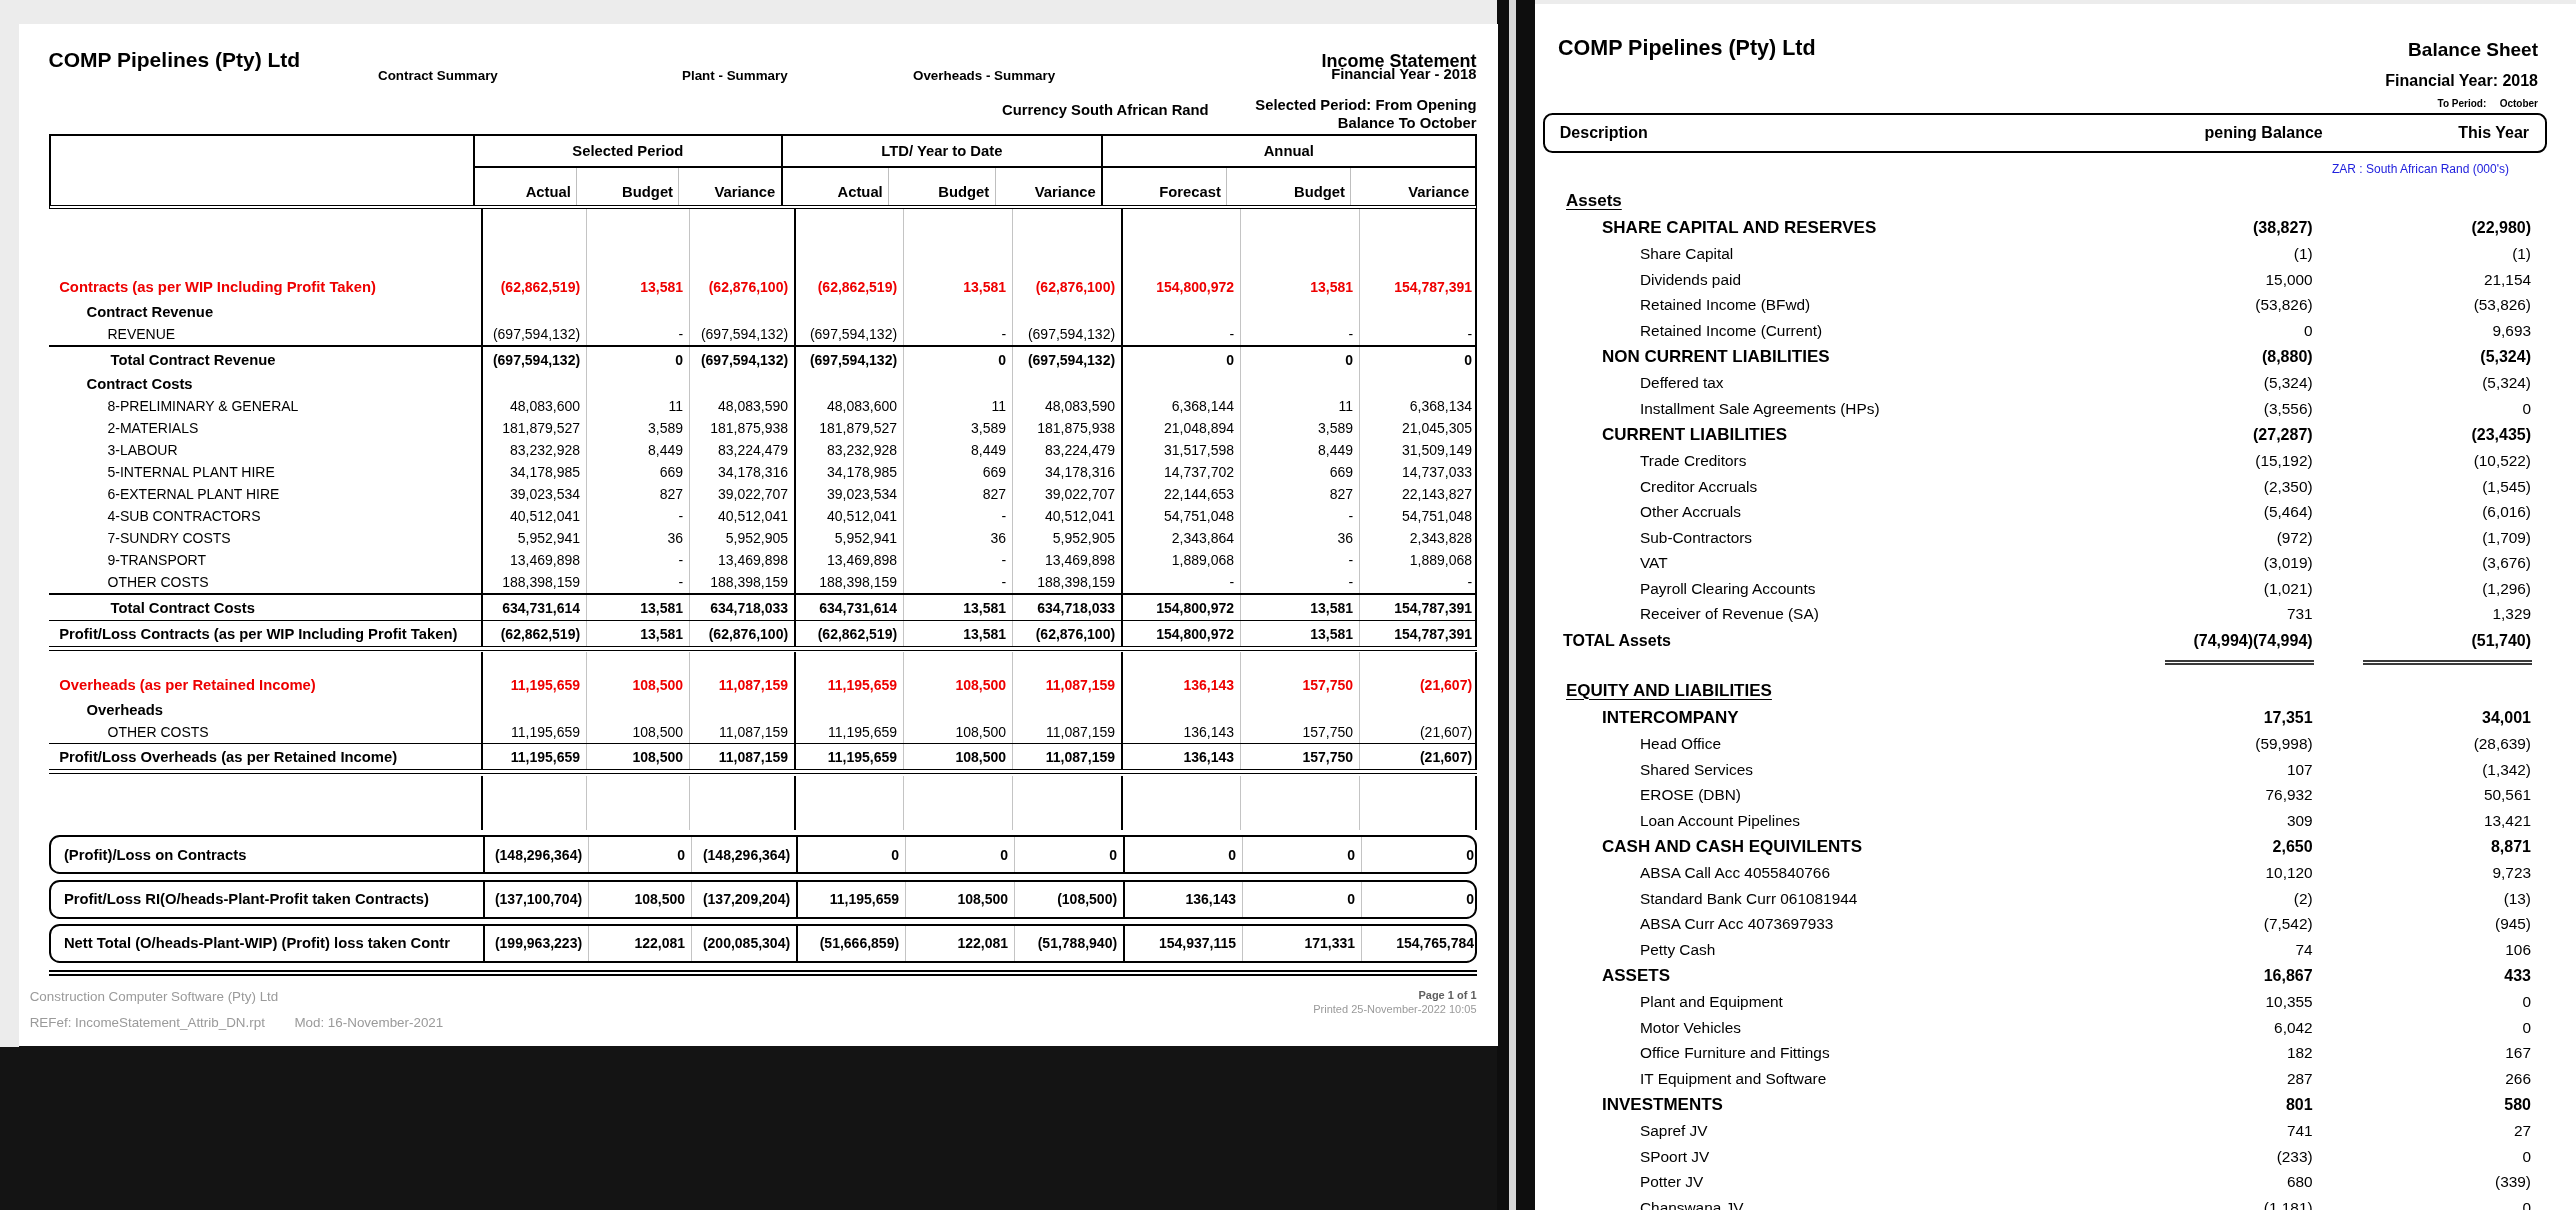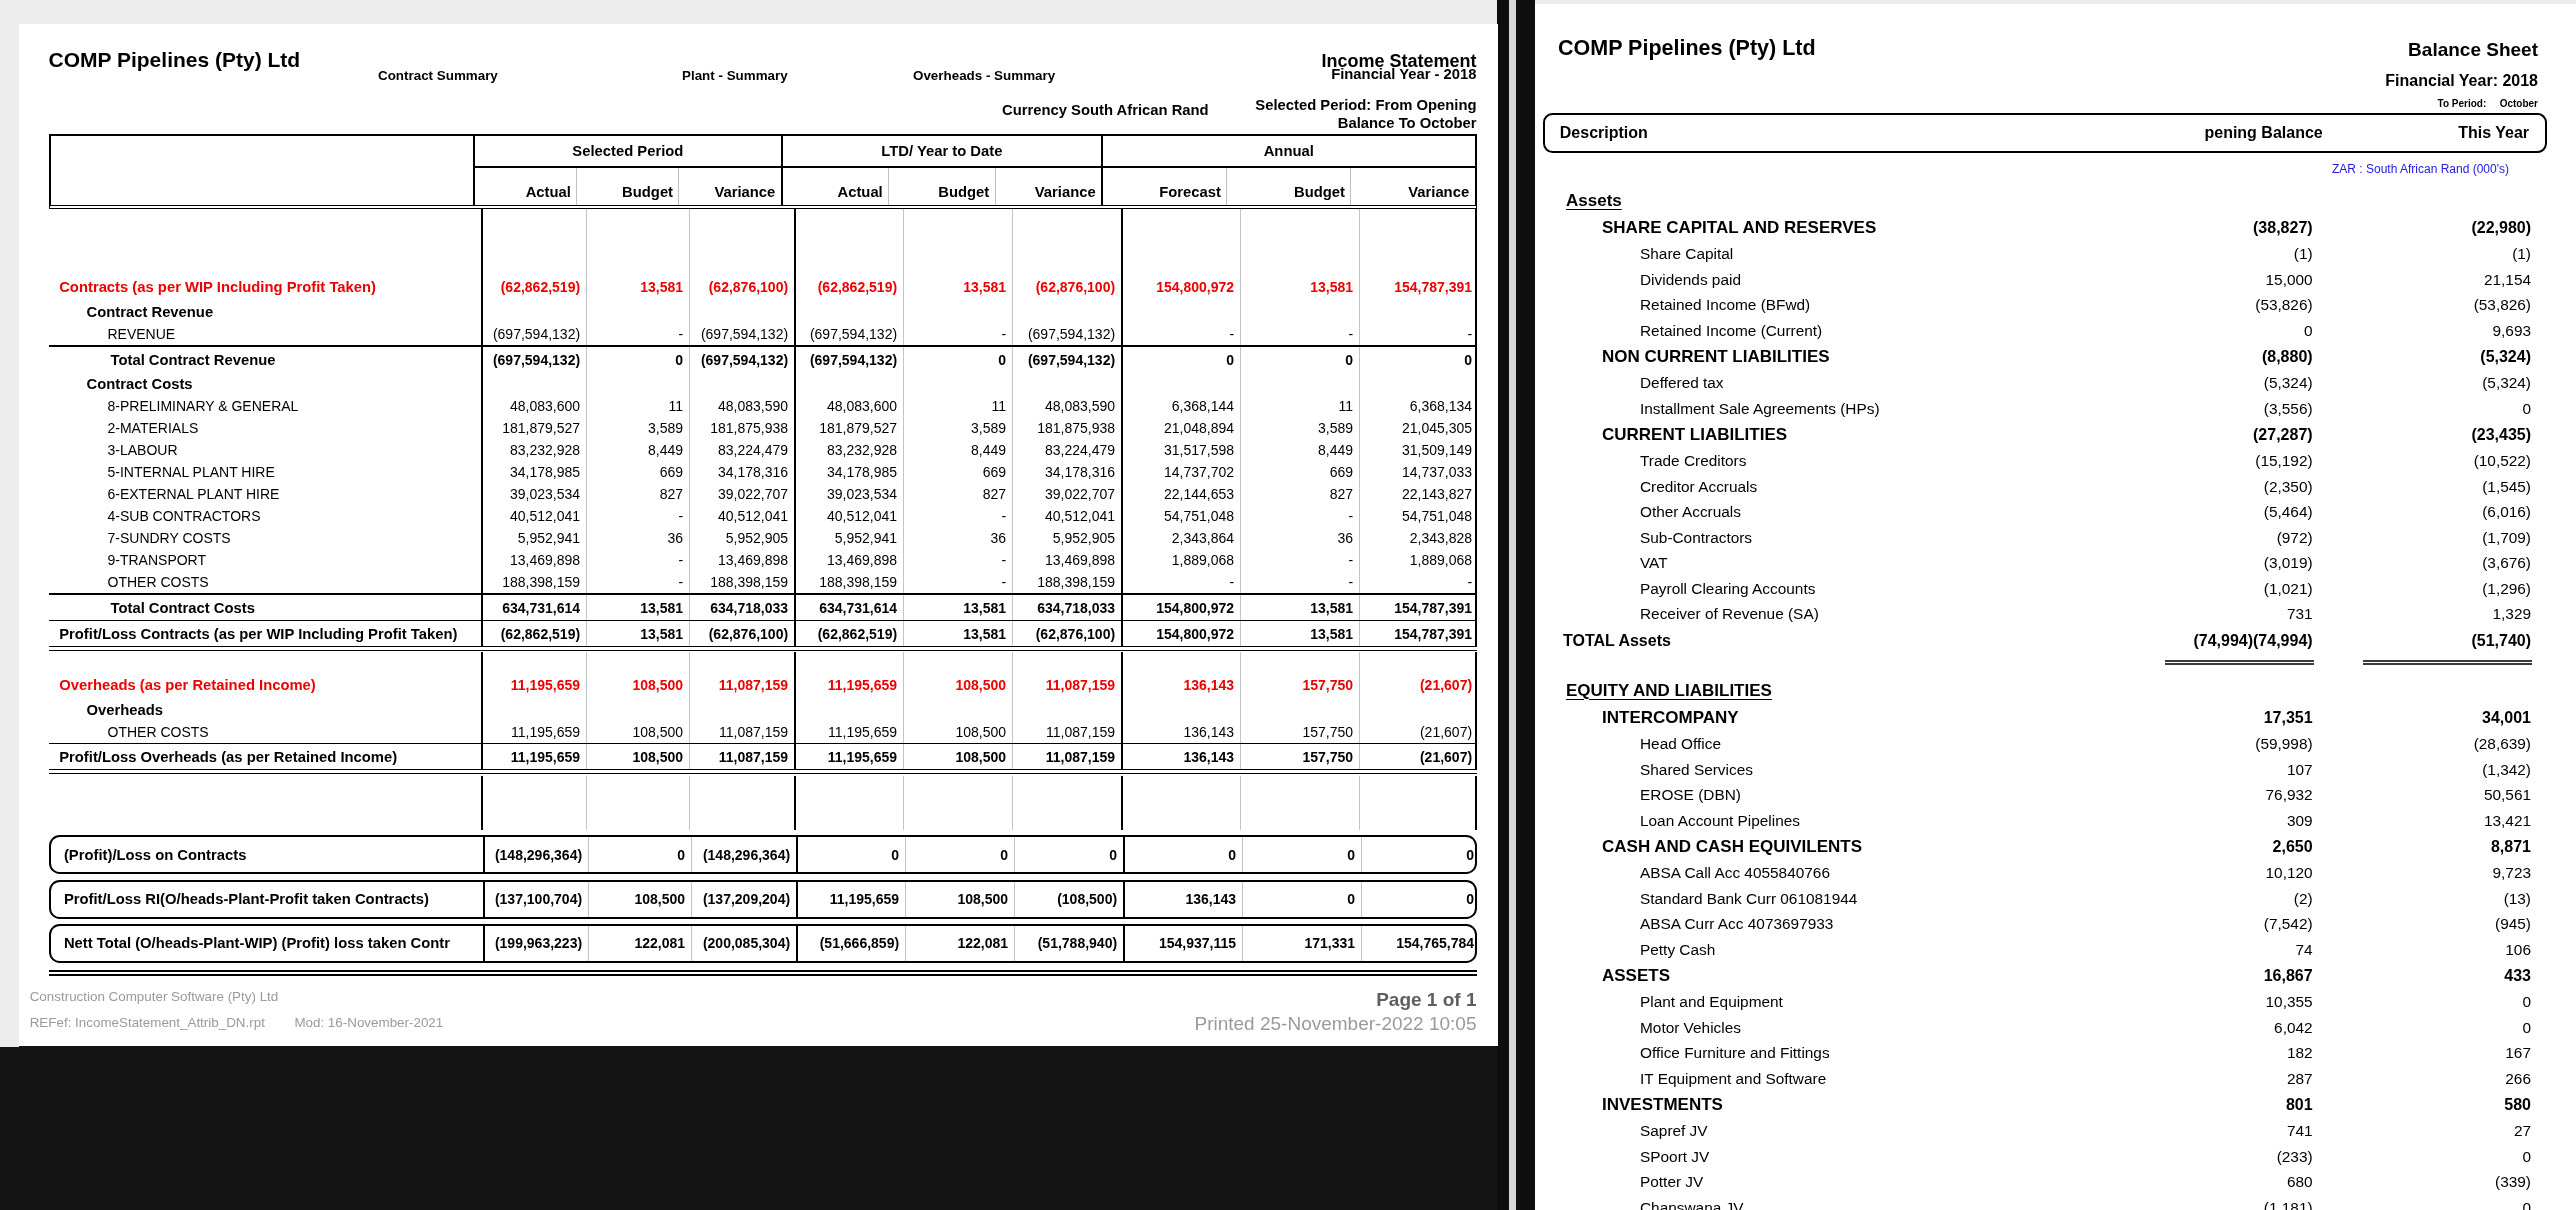--- a/index.html
+++ b/index.html
@@ -58,21 +58,21 @@
         position:relative;margin-bottom:5.4px;}
   .lrow[data-variant="profit"] .c1{padding-left:10.7px;font-size:14.8px;}
   .lrow[data-variant="profit"]::after{content:"";position:absolute;left:0;right:-2px;bottom:-4.7px;border-top:1.3px solid #000;}
   .lrow[data-variant="box"]{height:39px;border:2px solid #000;border-radius:10.7px;margin-top:5.4px;font-weight:700;
         overflow:hidden;}
   .lrow[data-variant="box"] .c1{padding-left:13.4px;font-size:14.8px;}
   .lrule{box-sizing:border-box;width:1428px;height:6.7px;border-top:2px solid #000;border-bottom:2px solid #000;margin-top:6.7px;}
 
   .is-footer-l{position:absolute;left:10.7px;top:965px;color:#9a9a9a;font-size:13.4px;}
   .is-footer-l .f2{margin-top:10.7px;display:flex;gap:29.5px;}
-  .is-footer-r{position:absolute;right:21.5px;top:965px;color:#9a9a9a;font-size:19px;text-align:right;}
+  .is-footer-r{position:absolute;right:21.5px;top:965px;color:#9a9a9a;font-size:11px;text-align:right;}
   .is-footer-r .fp{color:#5f5f5f;font-weight:700;}
   .is-footer-r .f2{margin-top:2px;}
 
   
   #right-page{position:absolute;left:1535px;top:4px;width:1041px;height:1206px;background:#fff;overflow:hidden;}
   .bs-company{position:absolute;left:23px;top:32px;font-size:21.5px;font-weight:700;}
   .bs-title{position:absolute;right:38px;top:35px;font-size:19px;font-weight:700;}
   .bs-fy{position:absolute;right:38px;top:68px;font-size:16px;font-weight:700;}
   .bs-period{position:absolute;right:38px;top:94px;font-size:10px;font-weight:700;display:flex;gap:13.4px;}
   .bs-headbox{position:absolute;left:8px;top:109px;width:1004px;height:40px;box-sizing:border-box;

